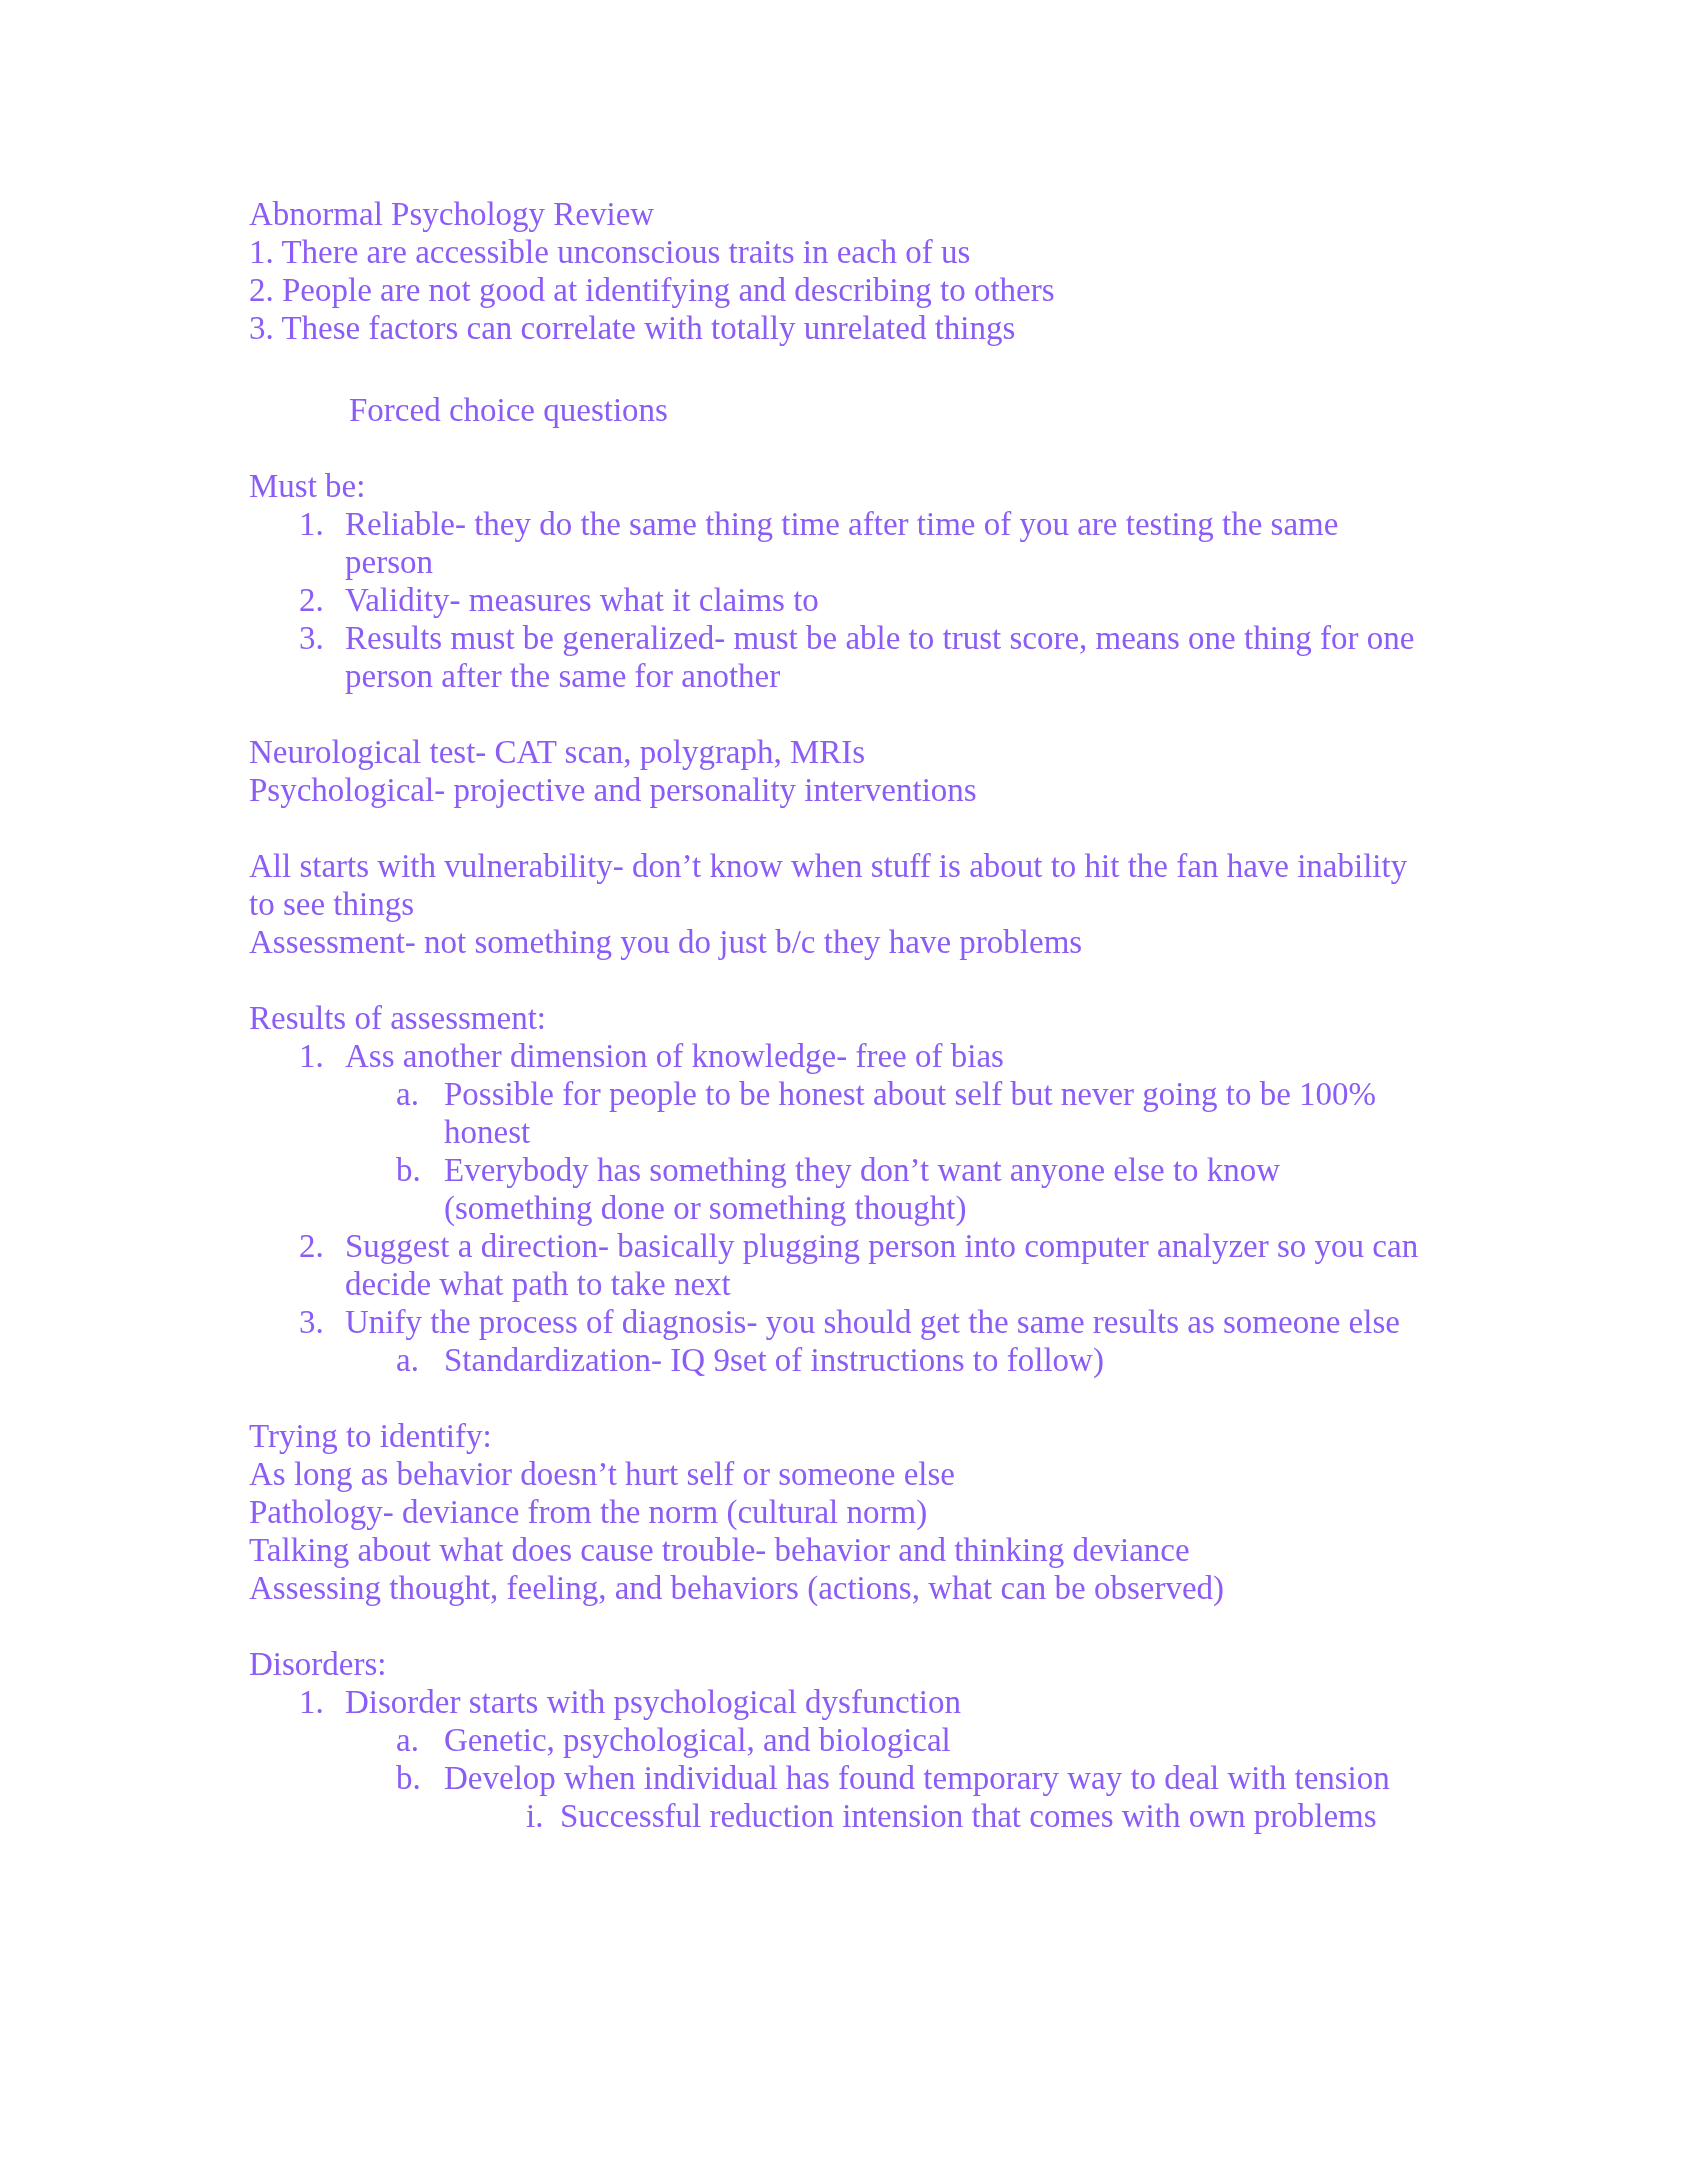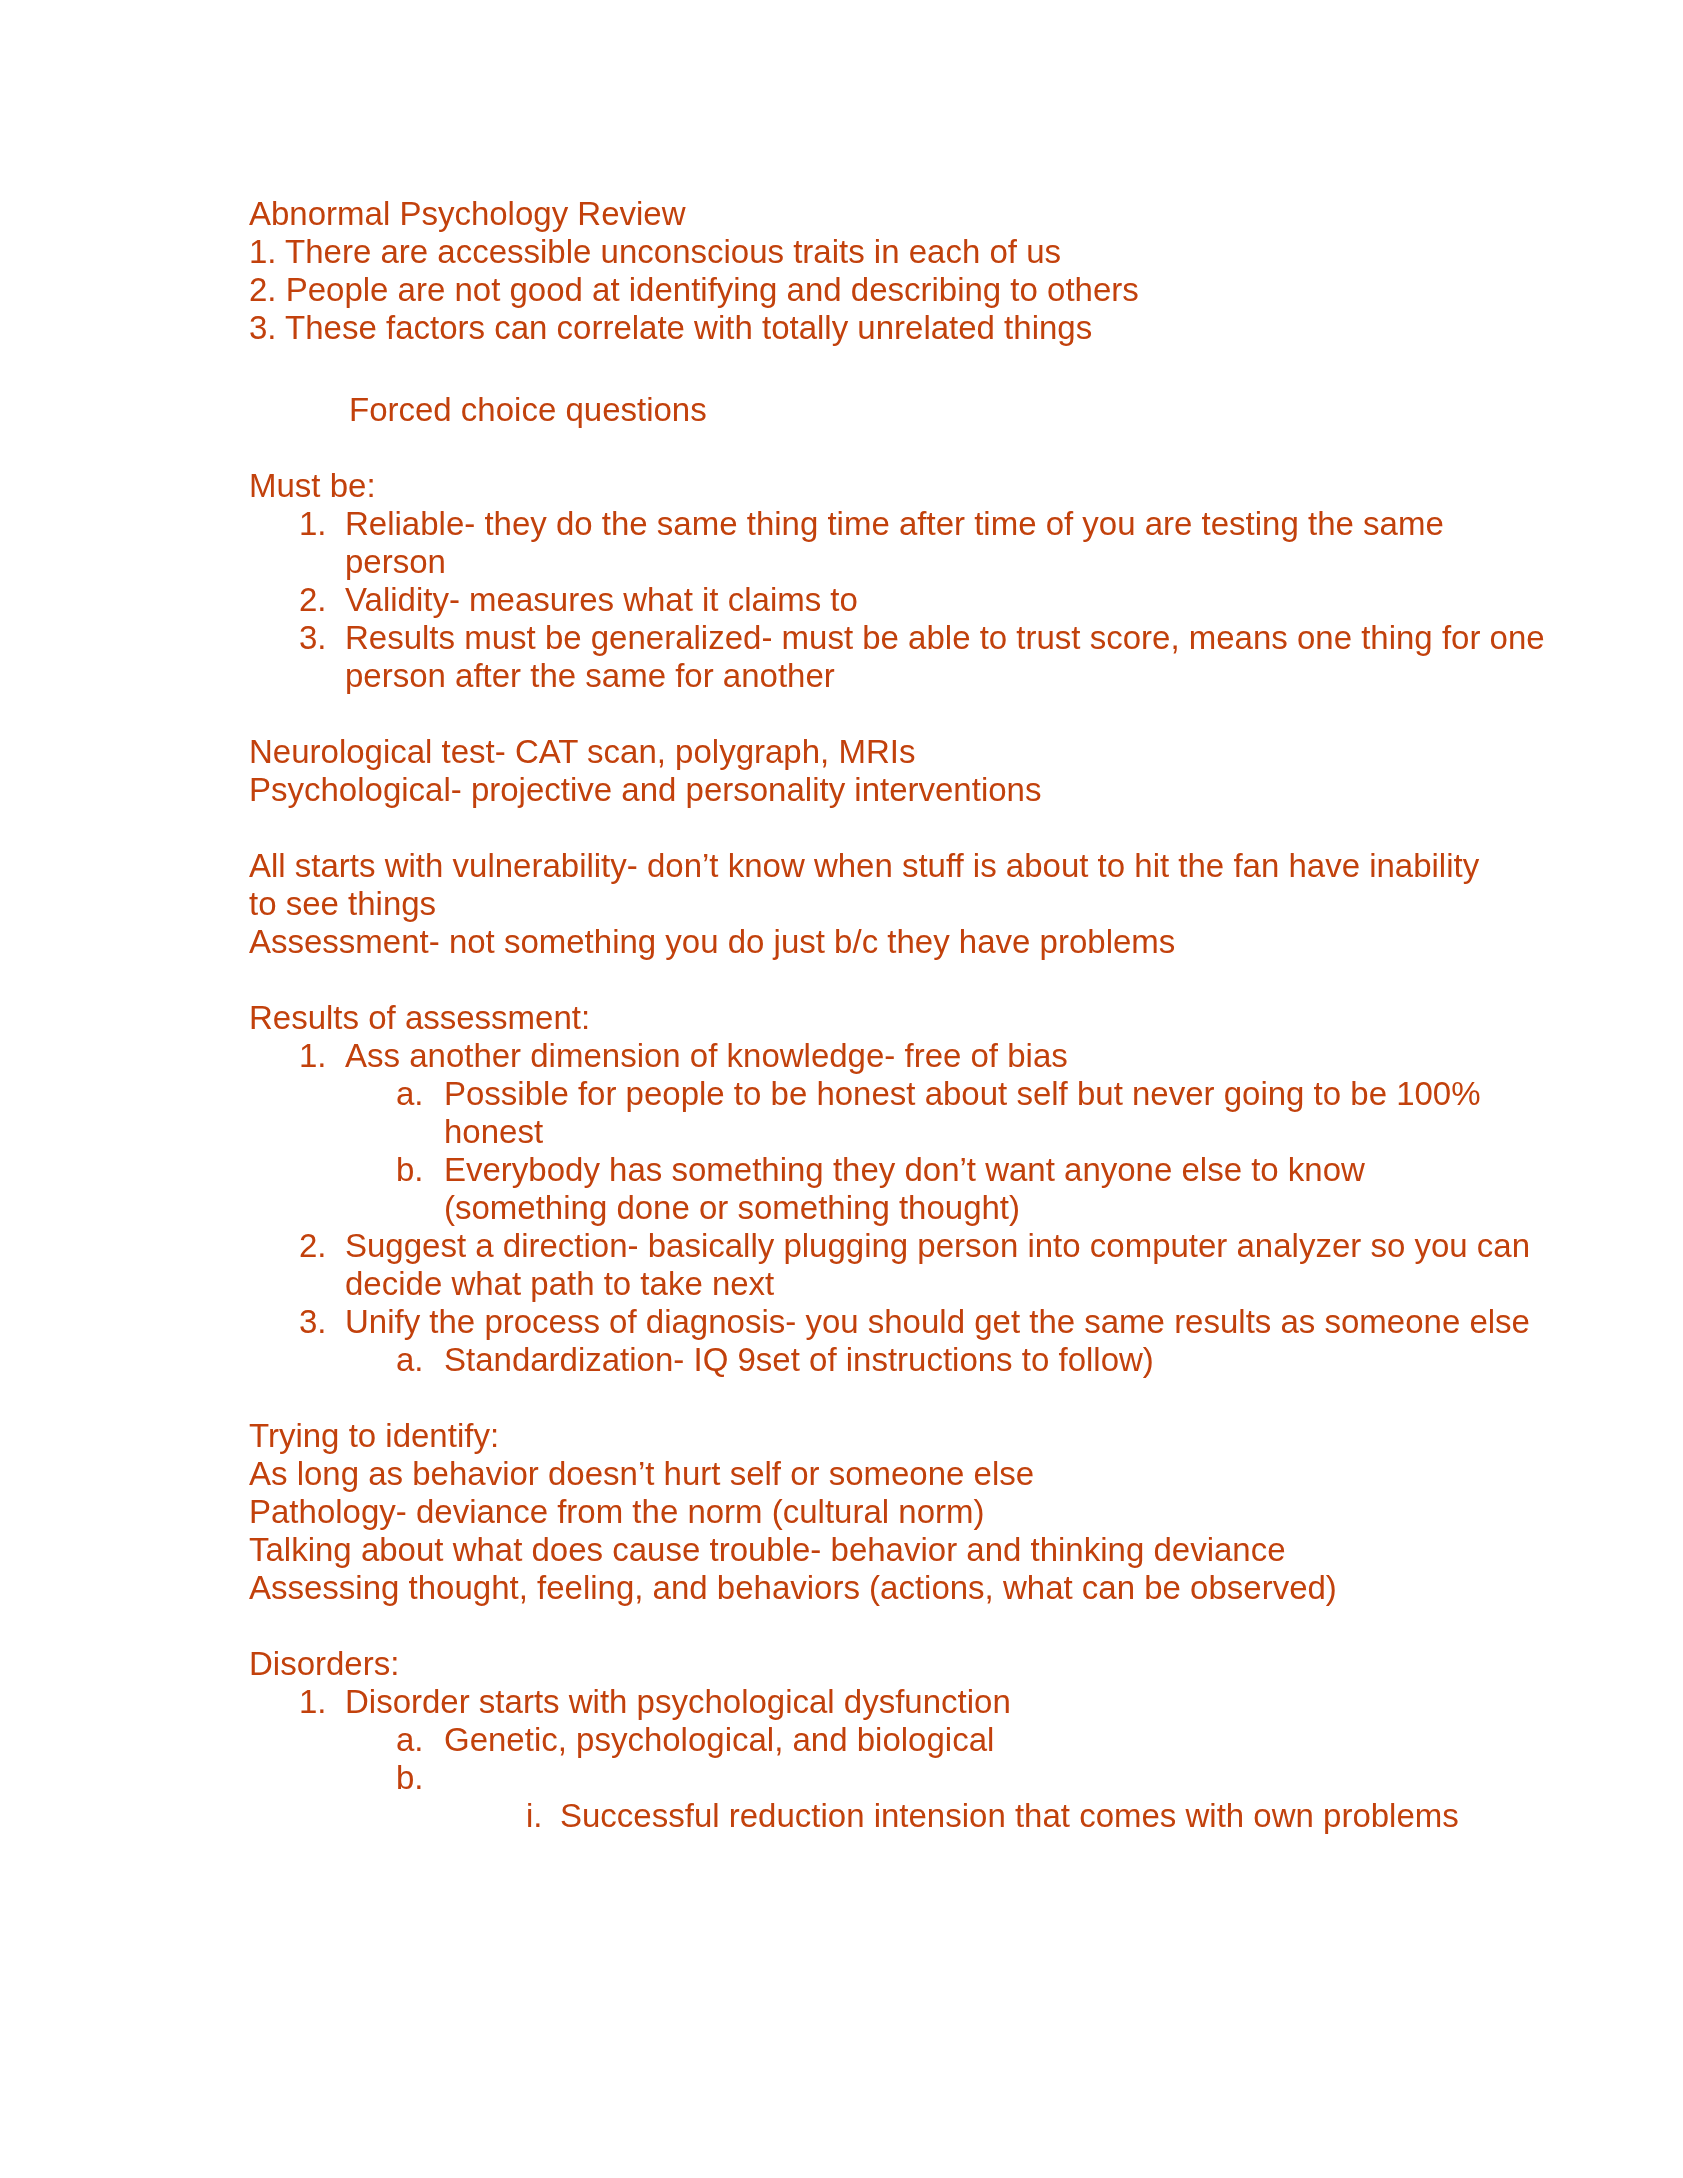--- a/index.html
+++ b/index.html
@@ -6,22 +6,22 @@
     margin: 0;
     padding: 0;
     background: #ffffff;
   }
   .page {
     position: relative;
     width: 1683px;
     height: 2178px;
     background: #ffffff;
     overflow: hidden;
-    font-family: Liberation Sans, sans-serif;
-    color: #c2410c;
+    font-family: Liberation Serif, serif;
+    color: #8b5cf6;
   }
   .doc-lines {
     position: absolute;
     left: 249px;
     top: 195px;
     width: 1277px;
   }
   .line {
     position: relative;
     height: 38px;
@@ -84,17 +84,17 @@
       <div class="line indent-blank"><span></span></div>
       <div class="line indent-flush"><span>Trying to identify:</span></div>
       <div class="line indent-flush"><span>As long as behavior doesn’t hurt self or someone else</span></div>
       <div class="line indent-flush"><span>Pathology- deviance from the norm (cultural norm)</span></div>
       <div class="line indent-flush"><span>Talking about what does cause trouble- behavior and thinking deviance</span></div>
       <div class="line indent-flush"><span>Assessing thought, feeling, and behaviors (actions, what can be observed)</span></div>
       <div class="line indent-blank"><span></span></div>
       <div class="line indent-flush"><span>Disorders:</span></div>
       <div class="line indent-list1"><span class="marker">1.</span><span>Disorder starts with psychological dysfunction</span></div>
       <div class="line indent-list2"><span class="marker">a.</span><span>Genetic, psychological, and biological</span></div>
-      <div class="line indent-list2"><span class="marker">b.</span></div>
+      <div class="line indent-list2"><span class="marker">b.</span><span>Develop when individual has found temporary way to deal with tension</span></div>
       <div class="line indent-list3"><span class="marker">i.</span><span>Successful reduction intension that comes with own problems</span></div>
     </div>
 </div>
 
 
 </body></html>

